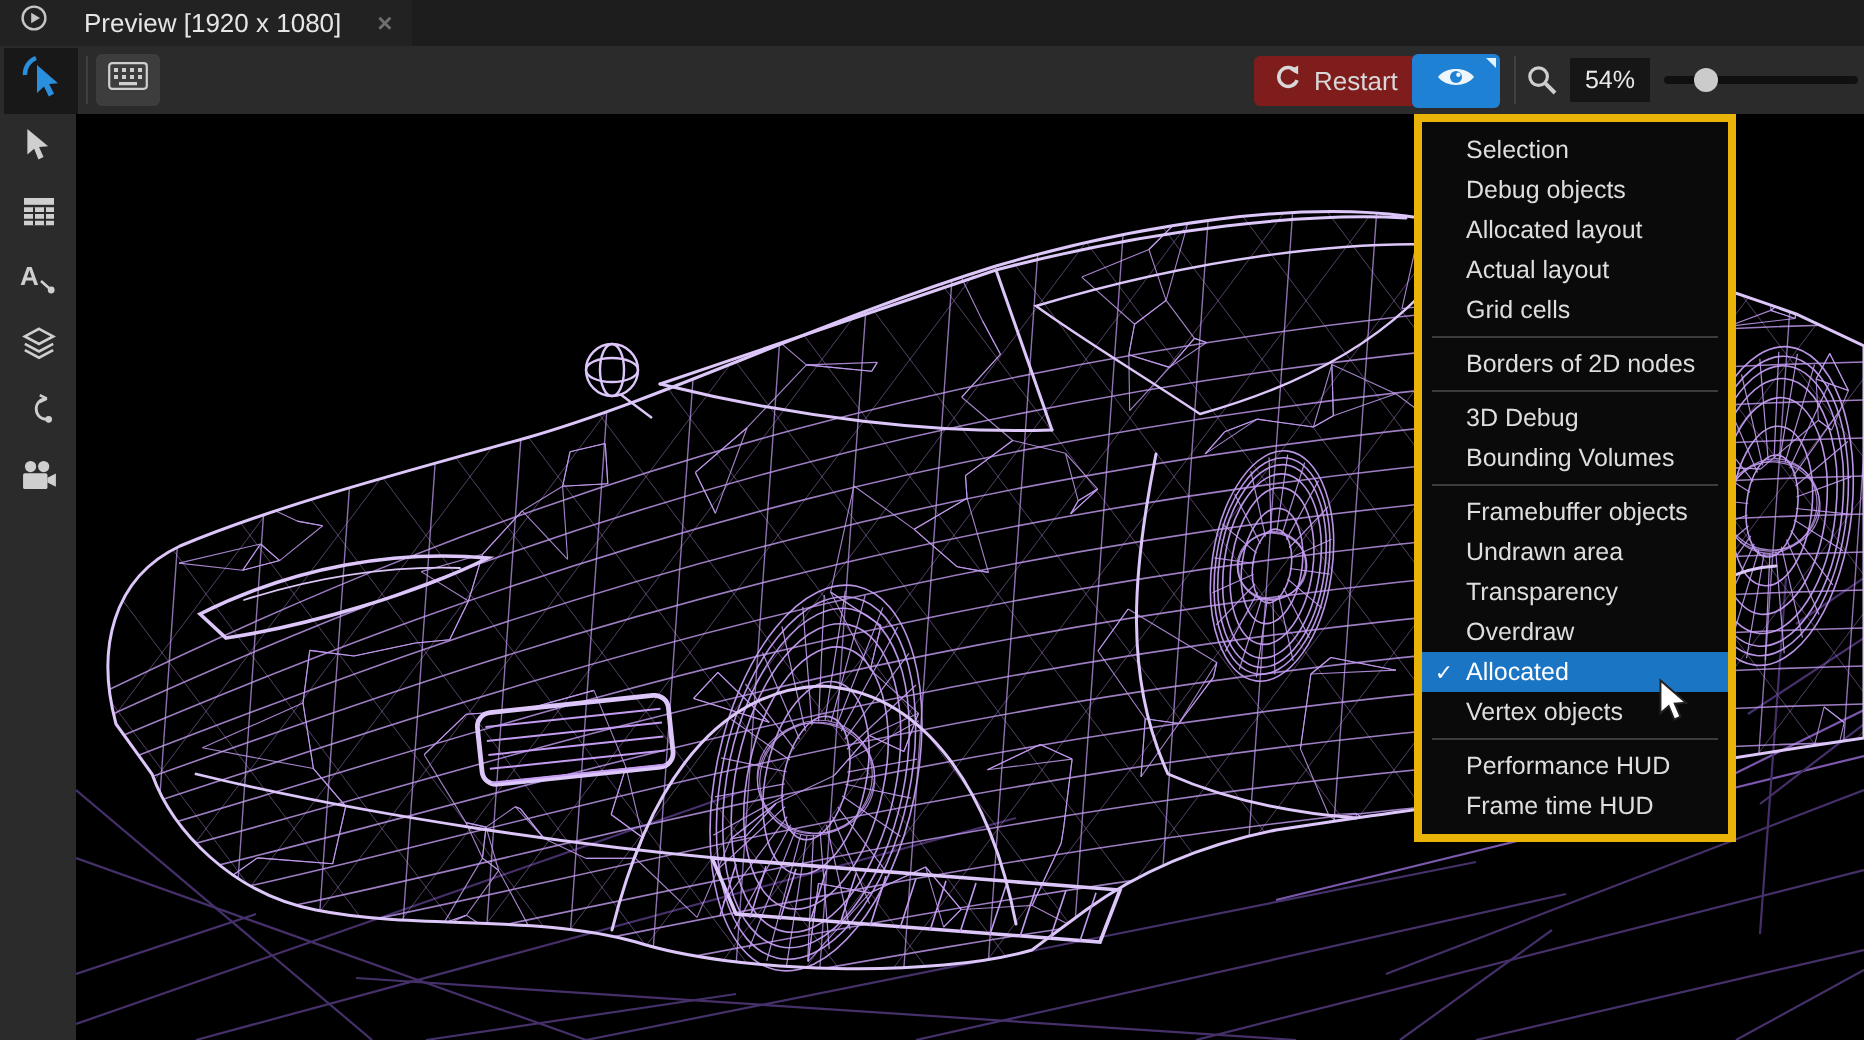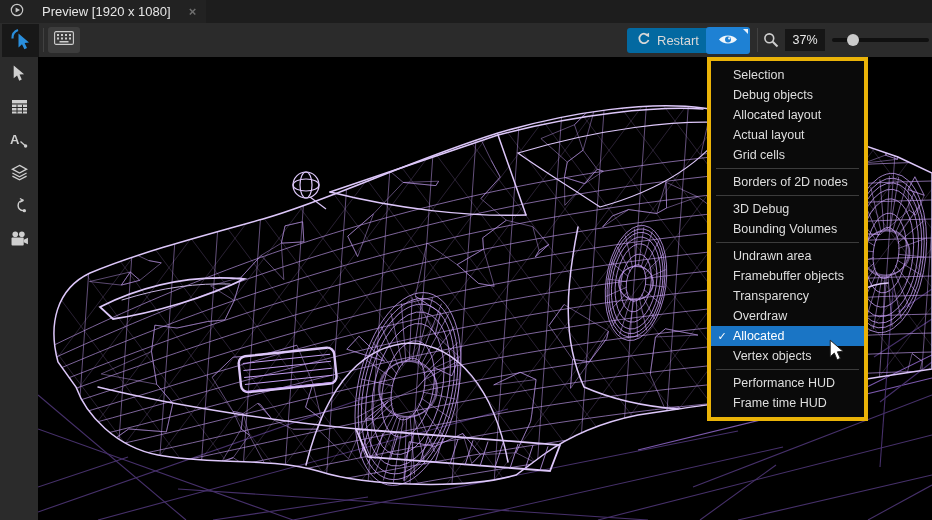--- a/index.html
+++ b/index.html
@@ -14,21 +14,21 @@
   .tab-title { color:#e6e6e6; font-size:13px; white-space:nowrap; }
   .tab-close { color:#6f6f6f; font-size:13px; font-weight:bold; cursor:default; }
 
   
   .toolbar { position:absolute; top:23px; left:0; right:0; height:34px; background:#2b2b2b; }
   .tool-touch { position:absolute; left:2px; top:1px; width:37px; height:33px; background:#181818;
                 display:flex; align-items:center; justify-content:center; }
   .vsep  { position:absolute; top:5px; width:1px; height:24px; background:#414141; }
   .btn-keyboard { position:absolute; left:48px; top:4px; width:32px; height:26px; background:#3d3d3d;
                   border-radius:3px; display:flex; align-items:center; justify-content:center; }
-  .btn-restart { position:absolute; left:627px; top:5px; height:25px; padding:0 10px; background:#0369a1;
+  .btn-restart { position:absolute; left:627px; top:5px; height:25px; padding:0 10px; background:#7f1d1d;
                  border-radius:3px; display:flex; align-items:center; gap:6px; }
   .btn-restart span { color:#d8d8d8; font-size:13px; }
   .btn-eye { position:absolute; left:706px; top:4px; width:44px; height:27px; background:#1e81d4;
              border-radius:3px; display:flex; align-items:center; justify-content:center; }
   .btn-eye::after { content:""; position:absolute; top:2px; right:2px; width:0; height:0;
                     border-left:5px solid transparent; border-top:5px solid #e8f2fb; }
   .zoom-glass { position:absolute; left:763px; top:9px; }
   .zoom-box { position:absolute; left:785px; top:6px; width:40px; height:22px; background:#161616;
               color:#e8e8e8; font-size:12.5px; display:flex; align-items:center; justify-content:center; }
   .slider { position:absolute; left:832px; top:15px; width:97px; height:4px; background:#101010;
@@ -111,21 +111,21 @@
           </svg>
       </span>
     </div>
     <div class="vsep" style="left:757px;"></div>
     <div class="zoom-glass">
       <svg width="16" height="16" viewBox="0 0 16 16">
           <circle cx="6.3" cy="6.3" r="4.4" fill="none" stroke="#cfcfcf" stroke-width="1.6"></circle>
           <path d="M9.7 9.7 L14.5 14.5" stroke="#cfcfcf" stroke-width="2"></path>
         </svg>
     </div>
-    <div class="zoom-box">37%</div>
+    <div class="zoom-box">54%</div>
     <div class="slider">
       <div class="slider-handle"></div>
     </div>
   </div>
 
   <div class="sidebar" id="sidebar">
       <div class="side-tool">
         <span><svg width="16" height="17" viewBox="0 0 14 16">
             <path d="M2 0.5 L2 12.5 L5.2 9.8 L7.2 14.8 L9.6 13.7 L7.5 8.9 L11.8 8.6 Z" fill="#cfcfcf"></path>
           </svg></span>
@@ -945,25 +945,25 @@
         <span class="chk"></span>
         <span>3D Debug</span>
       </div>
       <div class="menu-item">
         <span class="chk"></span>
         <span>Bounding Volumes</span>
       </div>
       <div class="menu-sep"></div>
       <div class="menu-item">
         <span class="chk"></span>
+        <span>Framebuffer objects</span>
+      </div>
+      <div class="menu-item">
+        <span class="chk"></span>
         <span>Undrawn area</span>
-      </div>
-      <div class="menu-item">
-        <span class="chk"></span>
-        <span>Framebuffer objects</span>
       </div>
       <div class="menu-item">
         <span class="chk"></span>
         <span>Transparency</span>
       </div>
       <div class="menu-item">
         <span class="chk"></span>
         <span>Overdraw</span>
       </div>
       <div class="menu-item hl">

